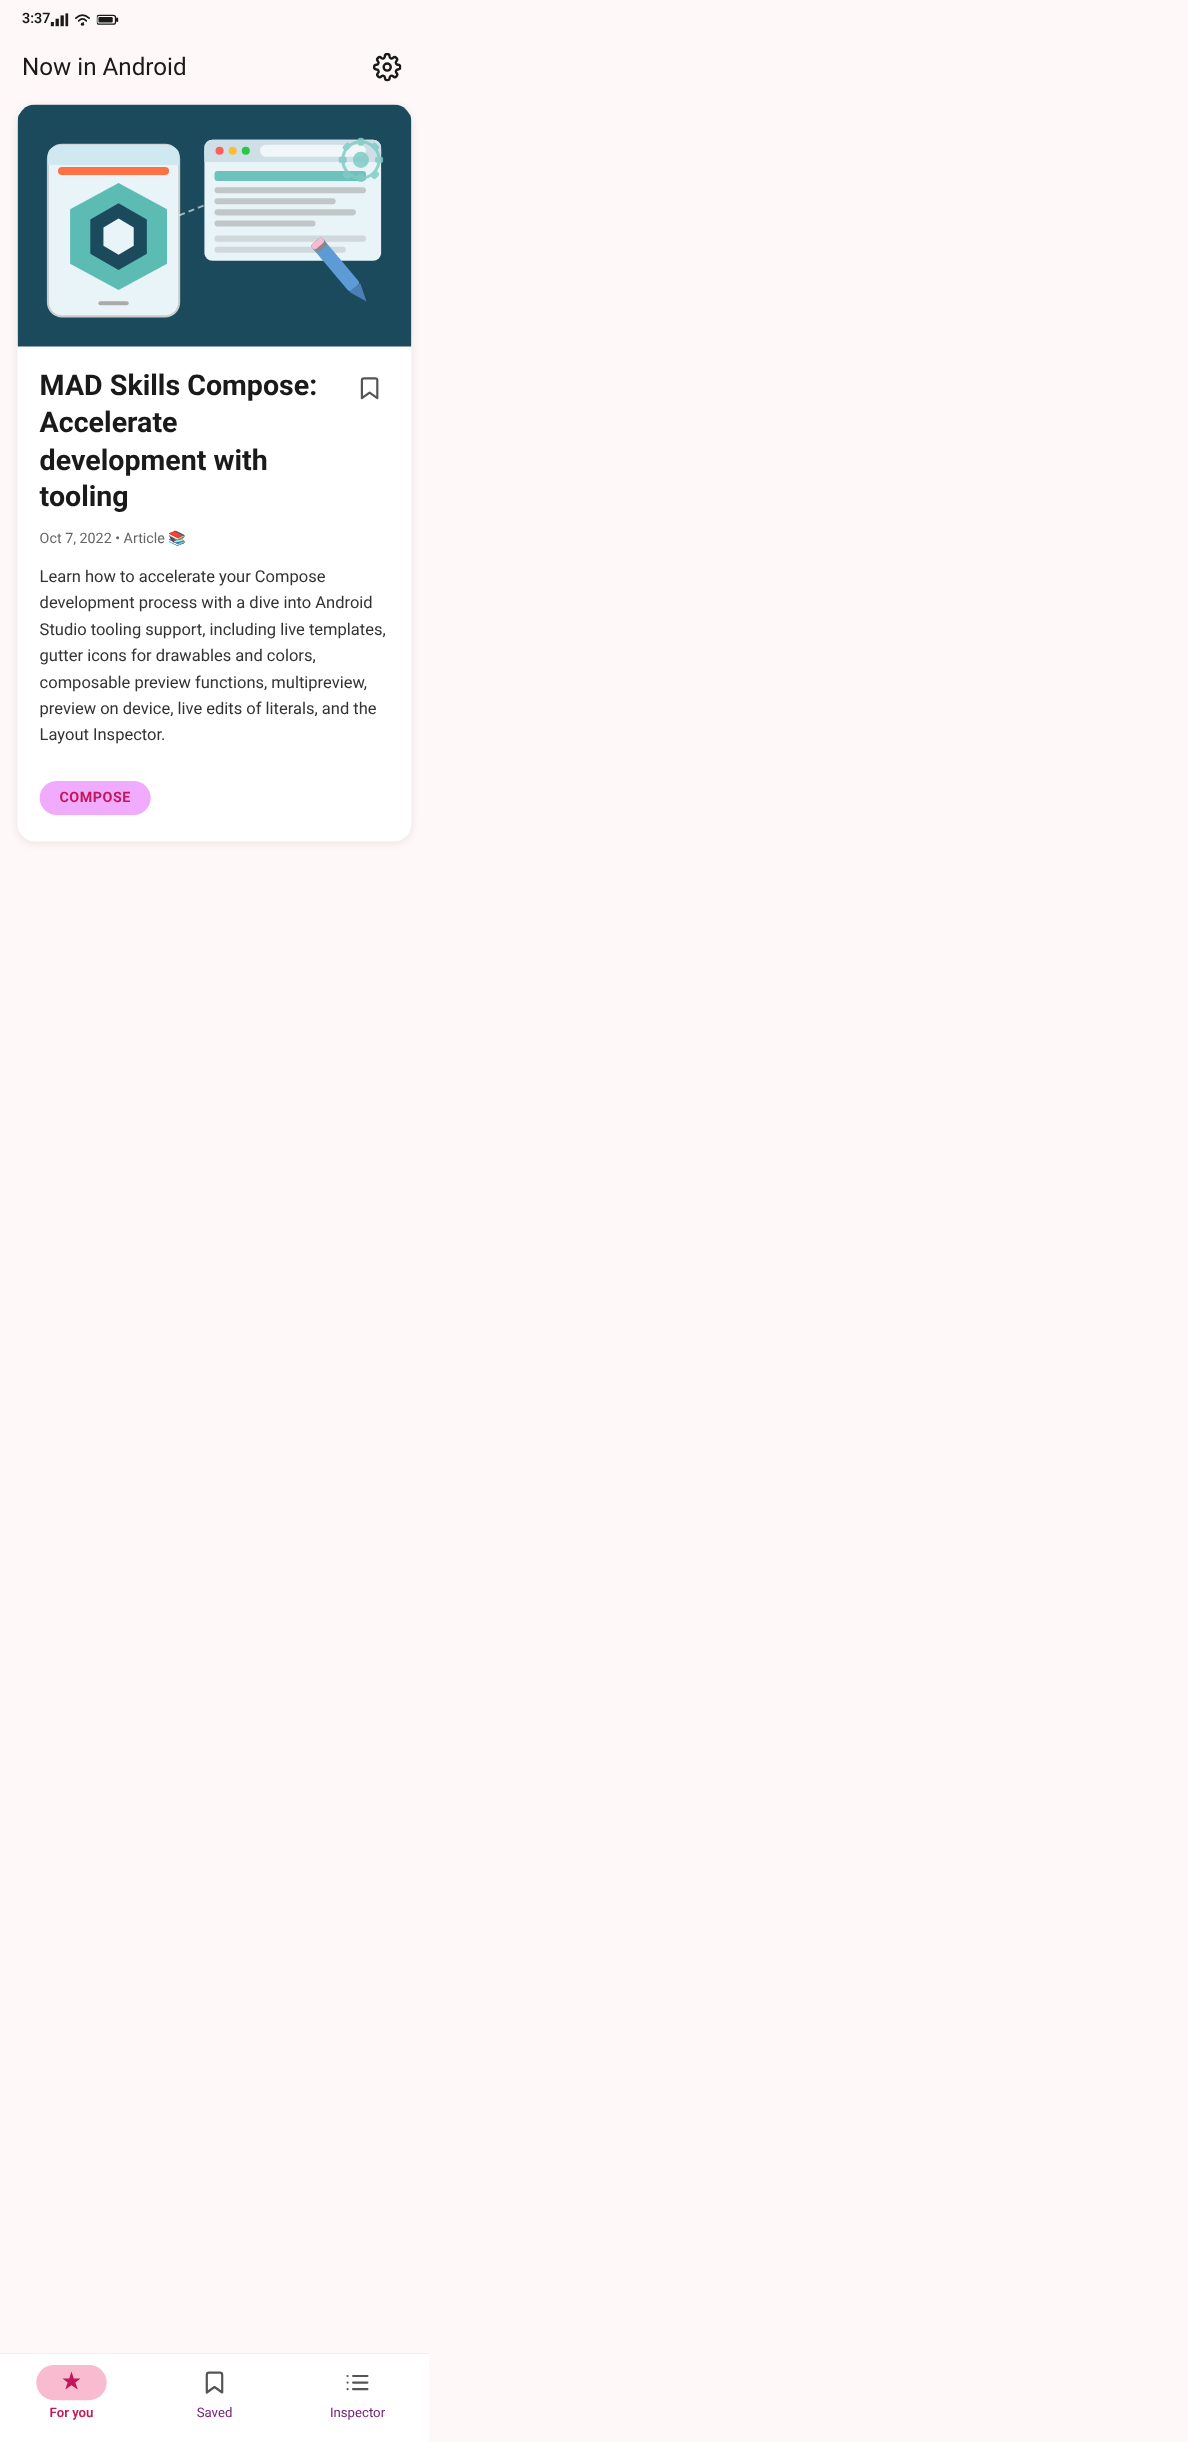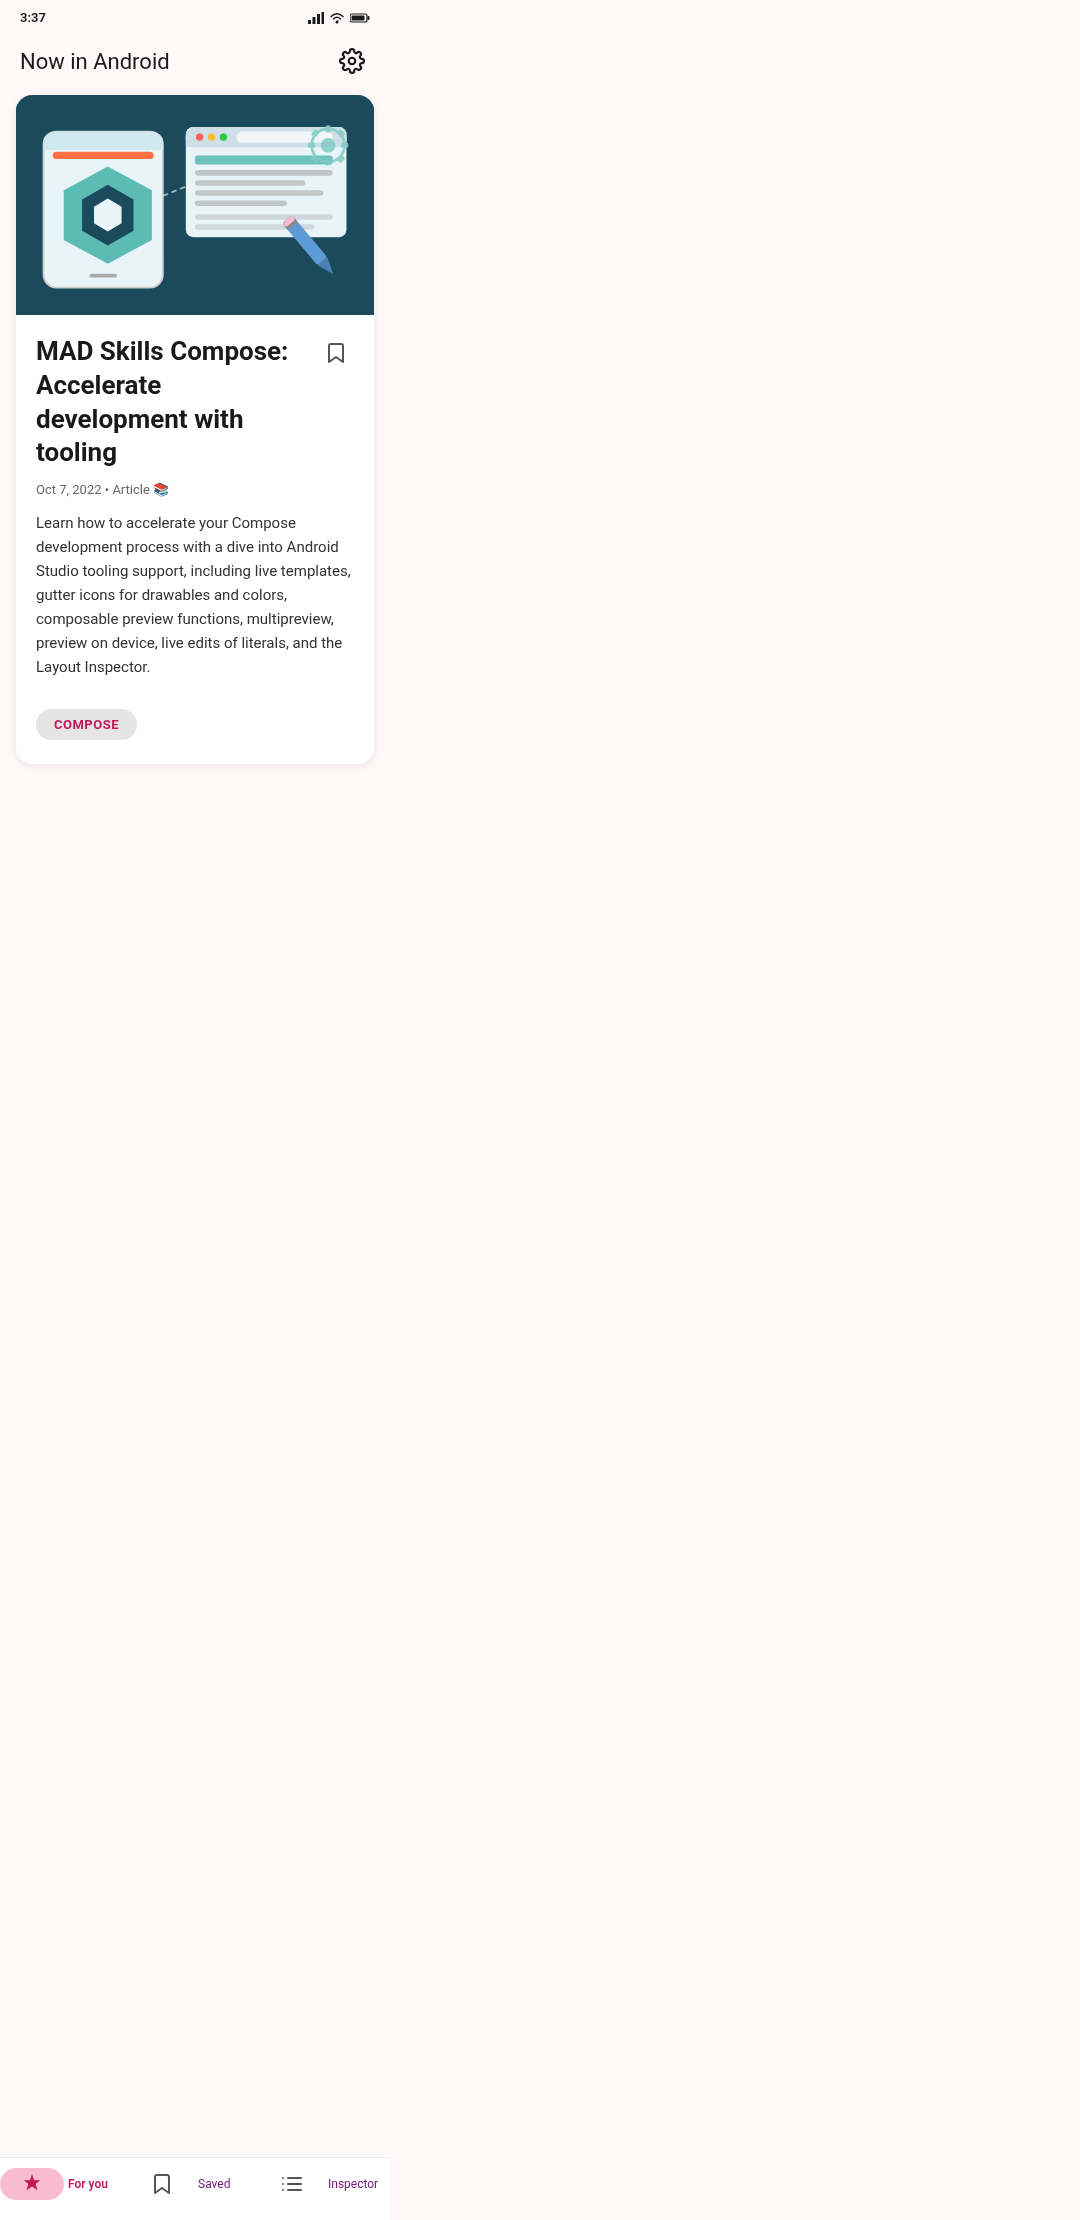--- a/index.html
+++ b/index.html
@@ -13,21 +13,21 @@
       width: 390px;
       min-height: 960px;
       background: #fff8f8;
       font-family: 'Roboto', Arial, sans-serif;
       position: relative;
       overflow-x: hidden;
     }
 
     .status-bar {
       display: flex;
-      justify-content: space-between;
+      justify-content: flex-start;
       align-items: center;
       padding: 10px 20px;
       font-size: 13px;
       font-weight: 600;
       color: #1a1a1a;
     }
 
     .status-icons {
       display: flex;
       align-items: center;
@@ -115,21 +115,21 @@
 
     .article-description {
       font-size: 15px;
       color: #333;
       line-height: 1.6;
       margin-bottom: 30px;
     }
 
     .tag-chip {
       display: inline-block;
-      background: #e5e5e5;
+      background: #f0abfc;
       color: #c2185b;
       padding: 8px 18px;
       border-radius: 50px;
       font-size: 13px;
       font-weight: 700;
       letter-spacing: 0.5px;
       cursor: pointer;
     }
 
     
@@ -141,21 +141,21 @@
       background: #fff;
       border-top: 1px solid #eee;
       display: flex;
       justify-content: space-around;
       align-items: flex-start;
       padding: 10px 0 20px;
     }
 
     .nav-item {
       display: flex;
-      flex-direction: row;
+      flex-direction: column;
       align-items: center;
       gap: 4px;
       cursor: pointer;
       flex: 1;
     }
 
     .nav-icon-wrapper {
       width: 64px;
       height: 32px;
       border-radius: 16px;

